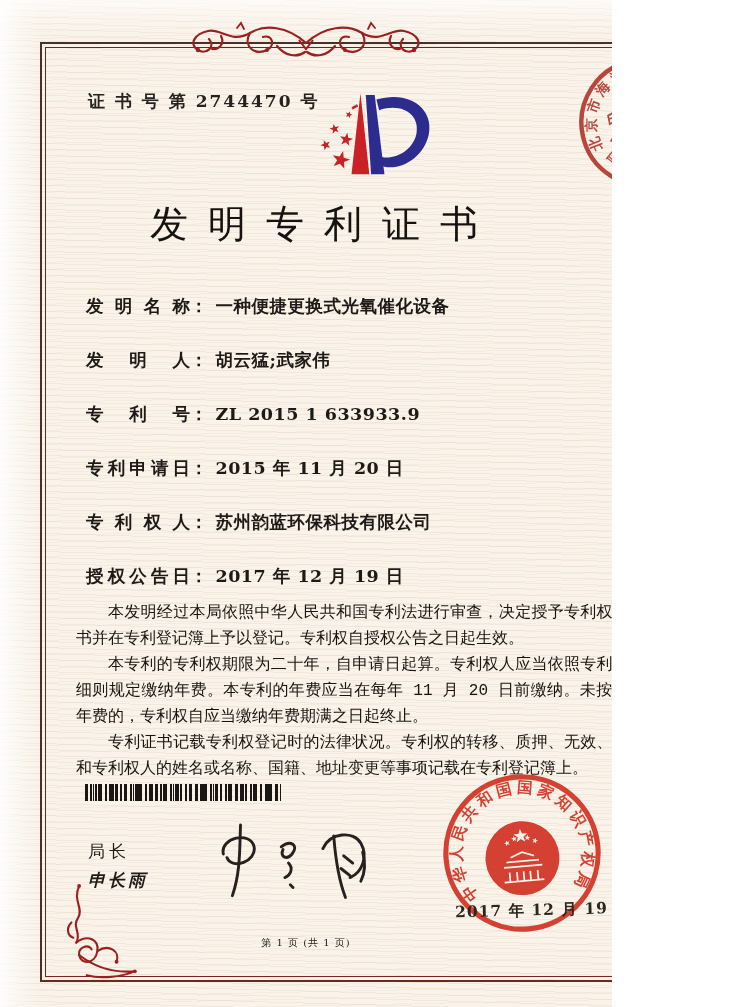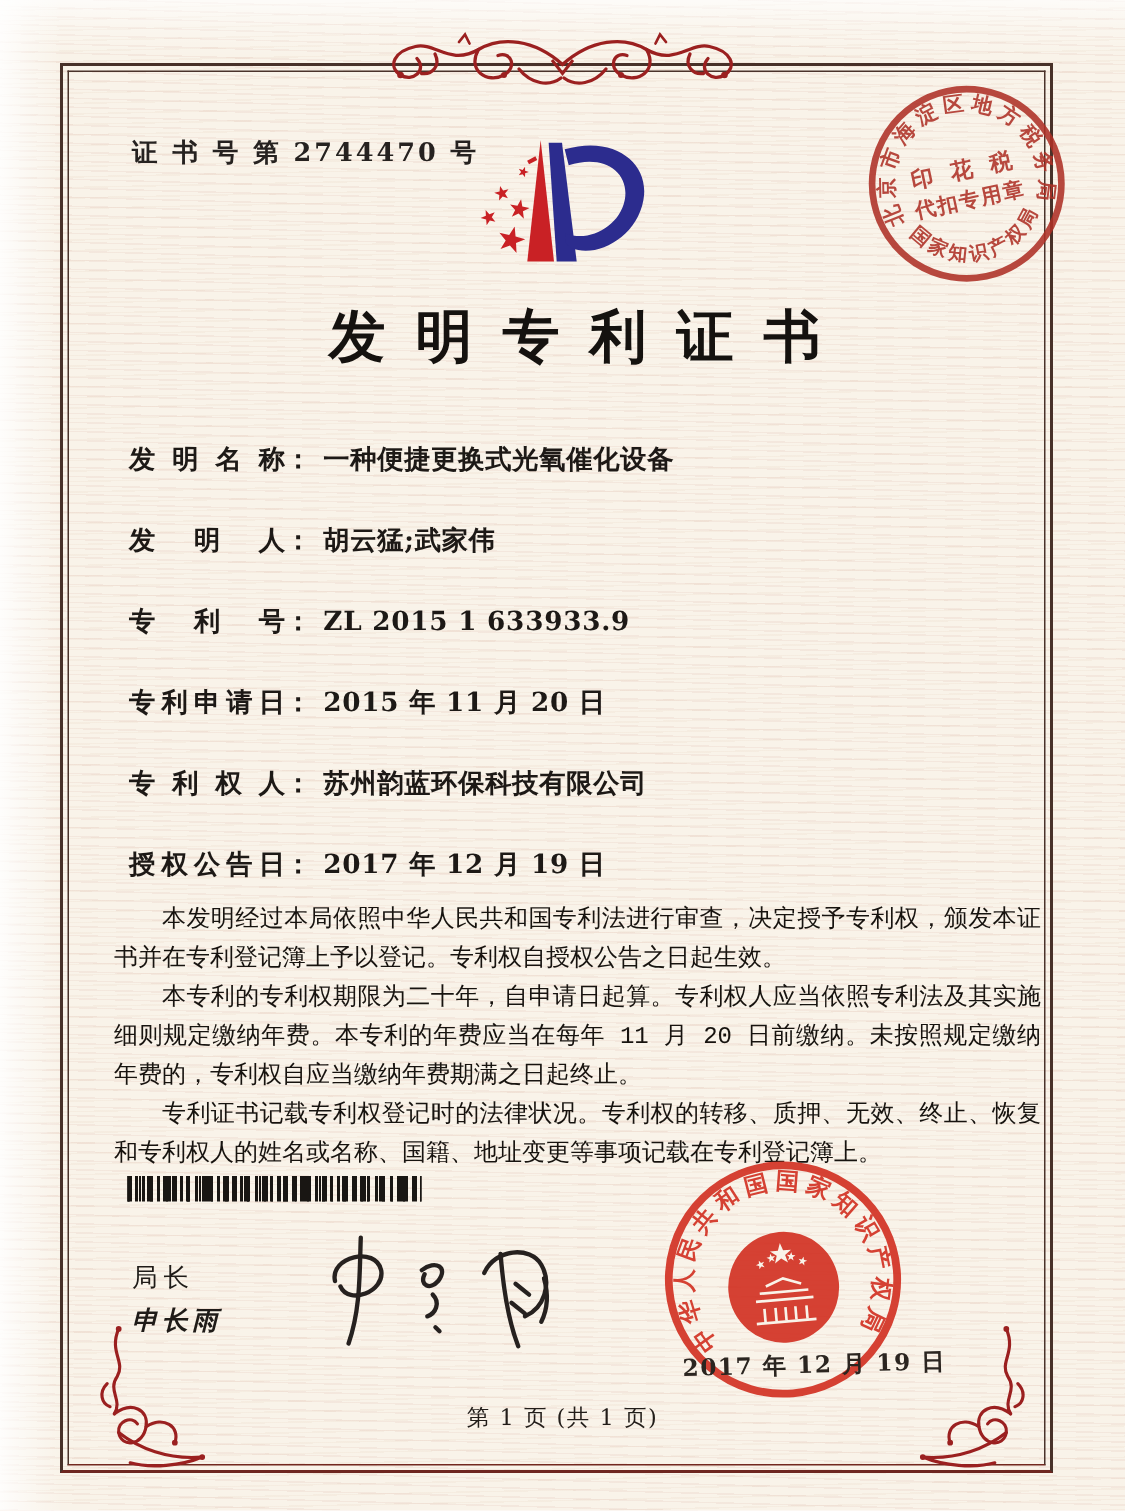--- a/index.html
+++ b/index.html
@@ -1,17 +1,17 @@
 <!DOCTYPE html>
 <html><head>
 <meta charset="utf-8">
 <style>
   html,body{margin:0;padding:0;}
   .page{
-    position:relative; width:750px; height:1007px; overflow:hidden;
+    position:relative; width:612px; height:1007px; overflow:hidden;
     font-family:"DejaVu Serif","Liberation Serif",serif;
     color:#1f1b18;
     background-color:#f9f3e9;
     background-image:
       linear-gradient(90deg, rgba(255,255,255,.85) 0px, rgba(255,255,255,.35) 22px, rgba(255,255,255,0) 42px),
       linear-gradient(180deg, rgba(255,255,255,.7) 0px, rgba(255,255,255,.25) 18px, rgba(255,255,255,0) 38px),
       repeating-linear-gradient(1.6deg, rgba(210,160,148,.14) 0 1px, rgba(0,0,0,0) 1px 6px),
       repeating-linear-gradient(-1.2deg, rgba(214,178,150,.10) 0 1px, rgba(0,0,0,0) 1px 7px);
   }
   .frame-outer{
@@ -26,21 +26,21 @@
   .corner{ position:absolute; width:96px; height:96px; }
   .corner.left{ left:58px; top:884px; }
   .corner.right{ left:596px; top:884px; transform:scaleX(-1); }
   .cert-no{
     position:absolute; left:88px; top:90px; font-size:17px; font-weight:700;
     letter-spacing:2px; color:#262220;
   }
   .logo{ position:absolute; left:297px; top:88px; }
   .title{
     position:absolute; left:16px; right:0; top:199px; text-align:center;
-    font-size:38px; font-weight:700; letter-spacing:20px; text-indent:20px; color:#15120f;
+    font-size:38px; font-weight:400; letter-spacing:20px; text-indent:20px; color:#15120f;
   }
   .fields{ position:absolute; left:86px; top:0; width:560px; }
   .frow{ position:absolute; left:0; font-size:17.5px; font-weight:700; white-space:nowrap; color:#1d1916; }
   .frow .f-label{ display:inline-block; width:104px; text-align:justify; text-align-last:justify; }
   .frow .f-colon{ display:inline-block; }
   .frow .f-value{ margin-left:8px; letter-spacing:.5px; }
   .r0{ top:294px; } .r1{ top:348px; } .r2{ top:402px; }
   .r3{ top:456px; } .r4{ top:510px; } .r5{ top:564px; }
   .body-text{
     position:absolute; left:76px; top:600px; width:618px;
@@ -58,21 +58,21 @@
   .officer-name{ position:absolute; left:88px; top:869px; font-size:17px; font-weight:700; letter-spacing:3px;font-style:italic; }
   .signature{ position:absolute; left:198px; top:814px; }
   .seal{ position:absolute; left:437px; top:768px; }
   .seal-date{
     position:absolute; left:455px; top:900px; font-size:15.5px; font-weight:700;
     color:#2b2520; letter-spacing:1px; transform:rotate(-1.5deg); white-space:nowrap;
   }
   .tax-stamp{ position:absolute; left:567px; top:45px; }
   .footer{
     position:absolute; left:0; right:0; top:936px; text-align:center;
-    font-size:15px; color:#221d19; letter-spacing:1px;
+    font-size:10px; color:#221d19; letter-spacing:1px;
   }
 </style>
 </head>
 <body>
 
 <div class="page">
 
   <div class="frame-outer">
     <div class="frame-inner"></div>
   </div>

